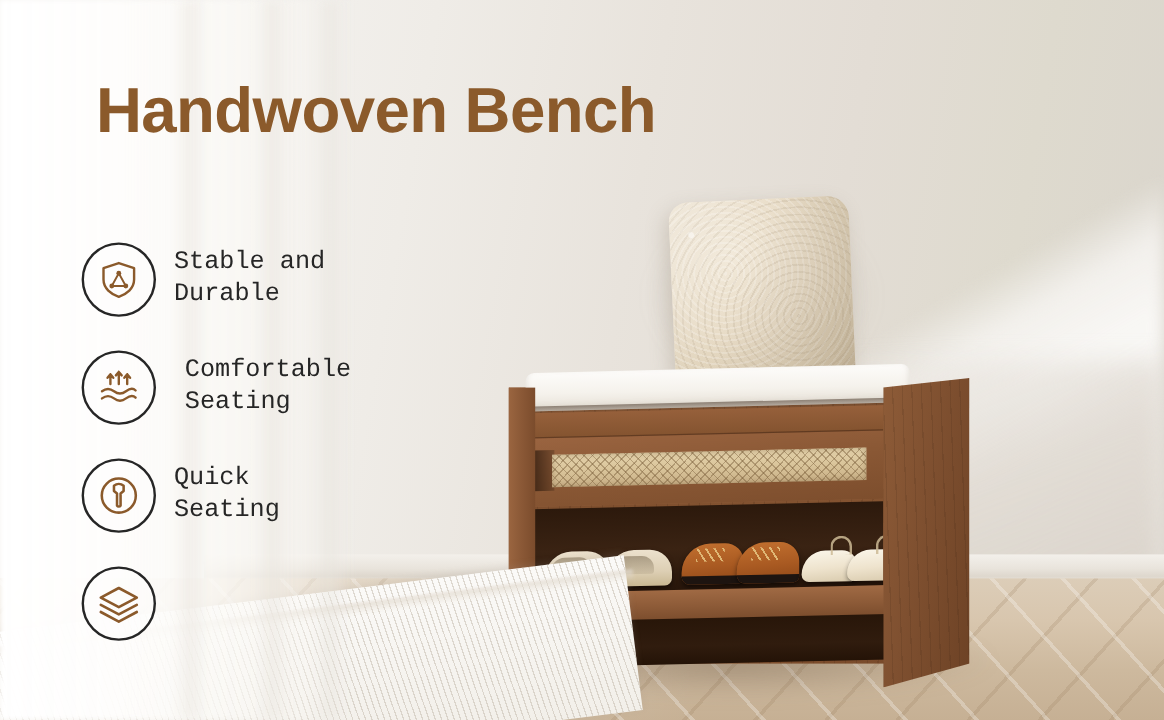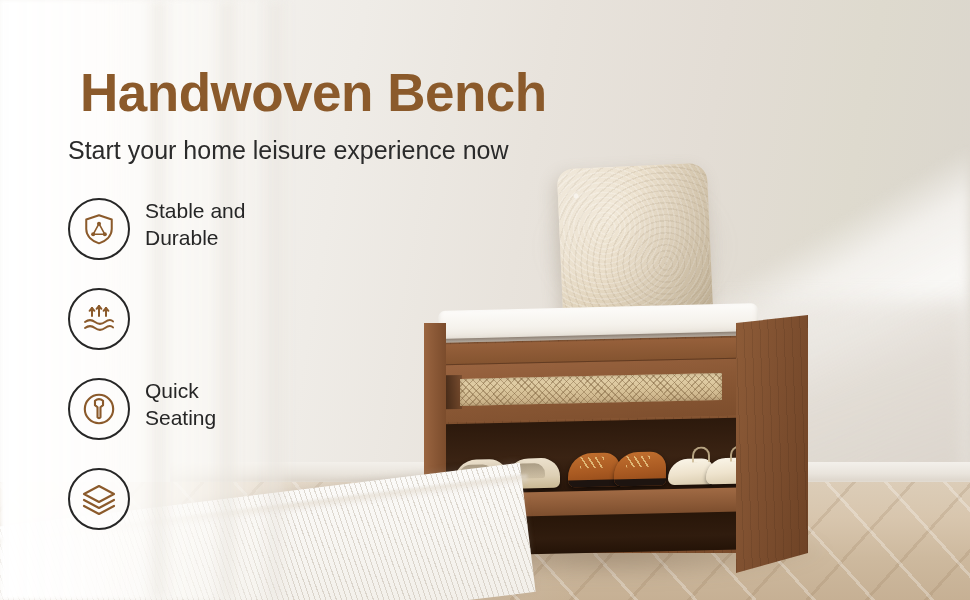--- a/index.html
+++ b/index.html
@@ -277,22 +277,22 @@
     font-size:53px; font-weight:bold; letter-spacing:-.5px;
     color:#8b5a2b; white-space:nowrap;
   }
   .subtitle {
     position:absolute; left:68px; top:136px;
     font-size:25px; color:#2b2b2b; white-space:nowrap;
   }
 
   .features { position:absolute; left:68px; top:198px; width:360px; }
   .feature {
-    display:flex; align-items:flex-start; gap:15px;
-    height:70px; margin-bottom:20px;
+    display:flex; align-items:center; gap:15px;
+    height:70px; margin-bottom:20px;font-family:Liberation Mono, monospace;
   }
   .f-icon {
     flex:0 0 auto; width:62px; height:62px; border-radius:50%;
     border:2px solid #262626;
     display:flex; align-items:center; justify-content:center;
     background:rgba(255,255,255,.30);
   }
   .f-label {
     font-size:21px; line-height:1.28; color:#262626;
     white-space:pre-line;
@@ -364,21 +364,20 @@
 
     <div class="curtain"></div>
     <div class="curtain-fold" style="left:146px;"></div>
     <div class="curtain-fold" style="left:214px;"></div>
     <div class="curtain-fold" style="left:262px;"></div>
   </div>
 
   <div class="content">
 
     <div class="title">Handwoven Bench</div>
-    <div class="subtitle">Start your home leisure experience now</div>
 
     <div class="features">
 
       <div class="feature">
         <span class="f-icon">
           <svg width="34" height="34" viewBox="0 0 32 32" fill="none" stroke="#8b5a2b" stroke-width="1.9" stroke-linejoin="round" stroke-linecap="round">
             <path d="M16 3 L28 7 V16 C28 23 22 27.5 16 29.5 C10 27.5 4 23 4 16 V7 Z"></path>
             <circle cx="16" cy="11" r="1.9" fill="#8b5a2b" stroke="none"></circle>
             <circle cx="10.5" cy="21" r="1.9" fill="#8b5a2b" stroke="none"></circle>
             <circle cx="21.5" cy="21" r="1.9" fill="#8b5a2b" stroke="none"></circle>
@@ -392,20 +391,22 @@
       <div class="feature indent">
         <span class="f-icon">
           <svg width="36" height="34" viewBox="0 0 36 32" fill="none" stroke="#8b5a2b" stroke-width="2" stroke-linecap="round" stroke-linejoin="round">
             <path d="M11 13 V5 M11 5 L8.6 7.8 M11 5 L13.4 7.8"></path>
             <path d="M18 13 V3 M18 3 L15.6 5.8 M18 3 L20.4 5.8"></path>
             <path d="M25 13 V5 M25 5 L22.6 7.8 M25 5 L27.4 7.8"></path>
             <path d="M4 19 Q9 15.2 14 19 T24 19 T32 18.4"></path>
             <path d="M4 25 Q9 21.2 14 25 T24 25 T32 24.4"></path>
           </svg>
         </span>
+        <span class="f-label">Comfortable
+Seating</span>
       </div>
 
       <div class="feature">
         <span class="f-icon">
           <svg width="36" height="36" viewBox="0 0 34 34" fill="none" stroke="#8b5a2b" stroke-width="2" stroke-linecap="round" stroke-linejoin="round">
             <circle cx="17" cy="17" r="13.4"></circle>
             <path d="M13.2 9.2 V13.4 L15.6 15.4 V24.8 A1.6 1.6 0 0 0 18.4 24.8 V15.4 L20.8 13.4 V9.2
                      A6.2 6.2 0 0 0 13.2 9.2 Z"></path>
           </svg>
         </span>

